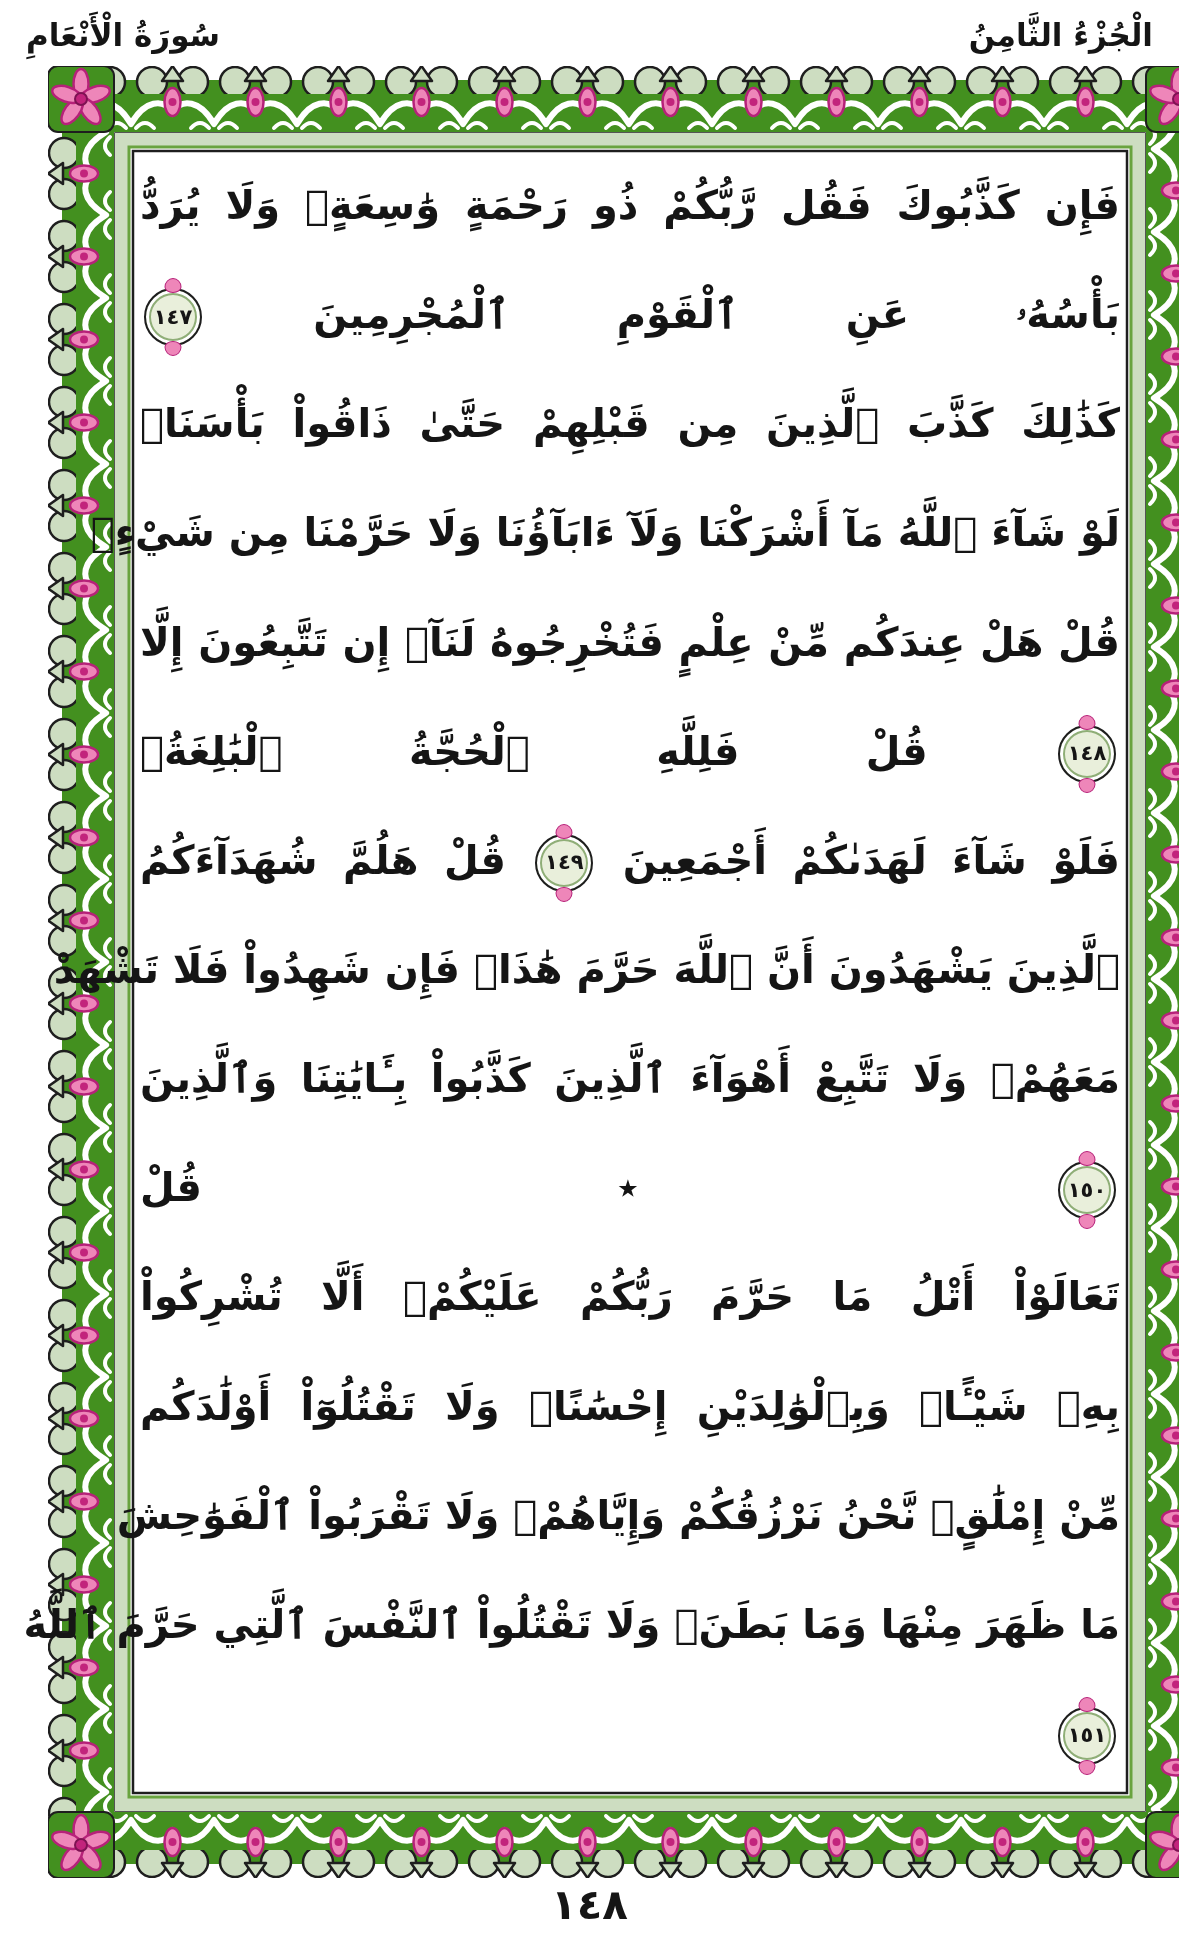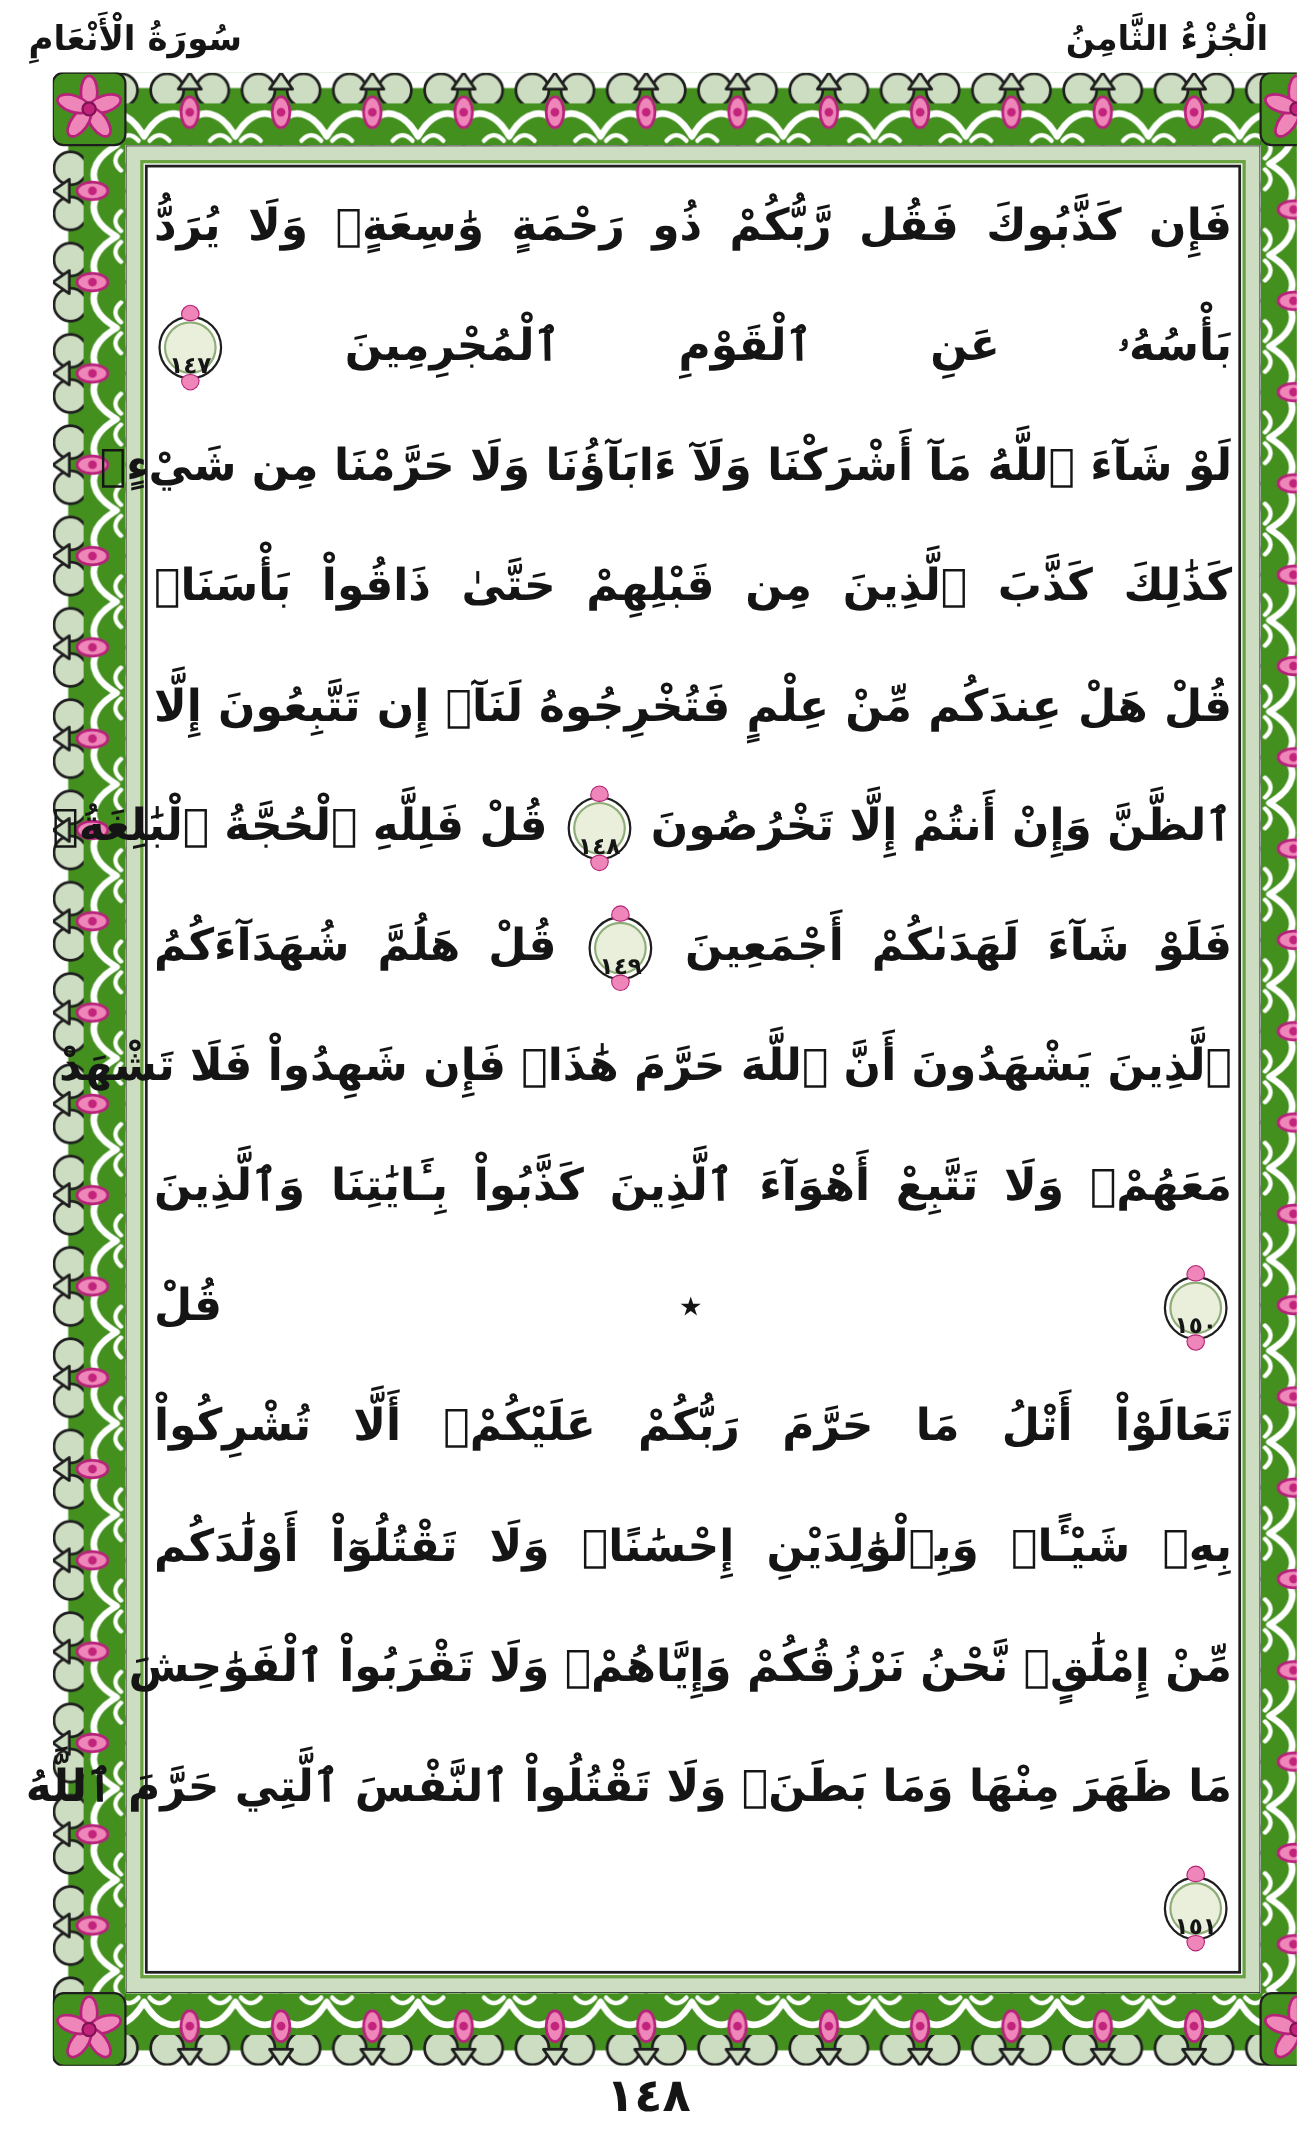--- a/index.html
+++ b/index.html
@@ -48,21 +48,21 @@
   
   .ayah-marker{
     position:relative;
     display:inline-flex;
     width:54px;height:54px;
     border-radius:50%;
     background:#e9efdb;
     border:2.5px solid #1e1e1e;
     box-shadow: inset 0 0 0 3px #ffffff, inset 0 0 0 5px #8fae77;
     vertical-align:middle;
-    align-items:flex-end;justify-content:center;
+    align-items:center;justify-content:center;
     margin:0 4px;
   }
   .ayah-marker::before,
   .ayah-marker::after{
     content:"";
     position:absolute;left:50%;transform:translateX(-50%);
     width:15px;height:13px;
     background:#ee86b9;
     border:1.5px solid #b62179;
     border-radius:50% 50% 50% 50%/60% 60% 40% 40%;
@@ -157,24 +157,24 @@
       <rect x="74" y="74" width="1016" height="1664" fill="none" stroke="#cdddc1" stroke-width="14"></rect>
       <rect x="81" y="81" width="1002" height="1650" fill="none" stroke="#69a33f" stroke-width="3"></rect>
       <rect x="85" y="85" width="994" height="1642" fill="none" stroke="#1e1e1e" stroke-width="2.5"></rect>
     </svg>
 
     <div class="text-area">
         <div class="line"><span class="seg">فَإِن كَذَّبُوكَ فَقُل رَّبُّكُمْ ذُو رَحْمَةٍ وَٰسِعَةٍۖ وَلَا يُرَدُّ</span> </div>
         <div class="line"><span class="seg">بَأْسُهُۥ عَنِ ٱلْقَوْمِ ٱلْمُجْرِمِينَ</span> <span class="ayah-marker">
             <span class="ayah-num">١٤٧</span>
           </span>  </div>
+        <div class="line"><span class="seg">كَذَٰلِكَ كَذَّبَ ٱلَّذِينَ مِن قَبْلِهِمْ حَتَّىٰ ذَاقُواْ بَأْسَنَاۗ</span> </div>
         <div class="line"><span class="seg">لَوْ شَآءَ ٱللَّهُ مَآ أَشْرَكْنَا وَلَآ ءَابَآؤُنَا وَلَا حَرَّمْنَا مِن شَيْءٍۚ</span> </div>
-        <div class="line"><span class="seg">كَذَٰلِكَ كَذَّبَ ٱلَّذِينَ مِن قَبْلِهِمْ حَتَّىٰ ذَاقُواْ بَأْسَنَاۗ</span> </div>
         <div class="line"><span class="seg">قُلْ هَلْ عِندَكُم مِّنْ عِلْمٍ فَتُخْرِجُوهُ لَنَآۖ إِن تَتَّبِعُونَ إِلَّا</span> </div>
-        <div class="line"><span class="seg">ٱلظَّنَّ وَإِنْ أَنتُمْ إِلَّا تَخْرُصُونَ</span> <span class="ayah-marker">
+        <div class="line"> <span class="ayah-marker">
             <span class="ayah-num">١٤٨</span>
           </span> <span class="seg">قُلْ فَلِلَّهِ ٱلْحُجَّةُ ٱلْبَٰلِغَةُۖ</span> </div>
         <div class="line"><span class="seg">فَلَوْ شَآءَ لَهَدَىٰكُمْ أَجْمَعِينَ</span> <span class="ayah-marker">
             <span class="ayah-num">١٤٩</span>
           </span> <span class="seg">قُلْ هَلُمَّ شُهَدَآءَكُمُ</span> </div>
         <div class="line"><span class="seg">ٱلَّذِينَ يَشْهَدُونَ أَنَّ ٱللَّهَ حَرَّمَ هَٰذَاۖ فَإِن شَهِدُواْ فَلَا تَشْهَدْ</span> </div>
         <div class="line"><span class="seg">مَعَهُمْۚ وَلَا تَتَّبِعْ أَهْوَآءَ ٱلَّذِينَ كَذَّبُواْ بِـَٔايَٰتِنَا وَٱلَّذِينَ</span> </div>
         <div class="line"> <span class="ayah-marker">
             <span class="ayah-num">١٥٠</span>
           </span> <span class="seg">٭ قُلْ</span> </div>

